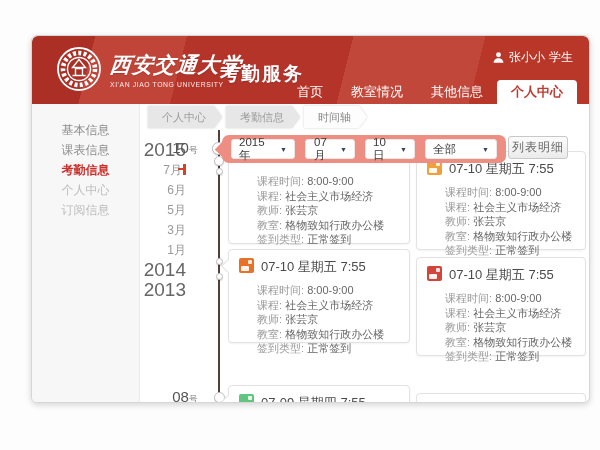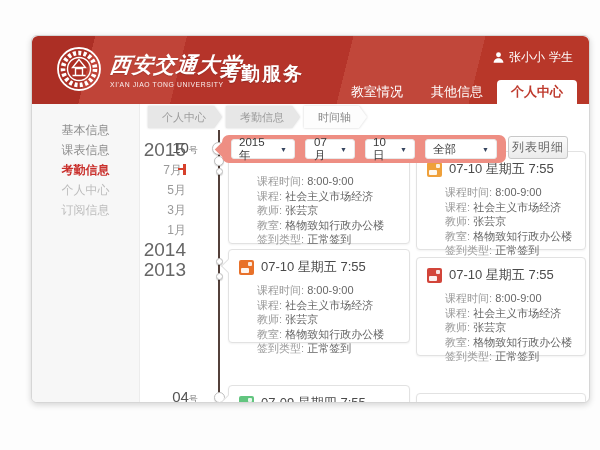--- a/index.html
+++ b/index.html
@@ -84,21 +84,21 @@
               background:linear-gradient(#fcfcfc,#ebebeb); border:1px solid #c8c8c8;
               border-radius:3px; font-size:12px; color:#666; letter-spacing:1px;
               cursor:pointer; z-index:15; font-family:inherit; }
 
   
   .card { position:absolute; background:#fff; border:1px solid #e2e2e2; border-radius:4px;
           box-shadow:0 1px 2px rgba(0,0,0,.05); z-index:5; }
   .card-arrow { position:absolute; left:-6px; top:11px; width:10px; height:10px; background:#fff;
                 border-left:1px solid #e2e2e2; border-bottom:1px solid #e2e2e2;
                 transform:rotate(45deg); }
-  .card-head { display:flex; align-items:center; padding:8px 10px 0 10px; }
+  .card-head { display:flex; padding:8px 10px 0 10px; }
   .card-icon { position:relative; width:15px; height:15px; border-radius:2px; flex:none; }
   .card-icon::after { content:""; position:absolute; left:2px; bottom:2px; width:8px; height:5px;
                       background:rgba(255,255,255,.92); border-radius:1px; }
   .card-icon::before { content:""; position:absolute; right:2px; top:2px; width:4px; height:4px;
                        background:rgba(255,255,255,.85); border-radius:1px; }
   .card-title { margin-left:7px; font-size:13px; color:#4a4a4a; white-space:nowrap; }
   .crows { padding:7px 10px 0 28px; }
   .crow { font-size:11px; line-height:14.5px; white-space:nowrap; }
   .cl { color:#9a9a9a; } .cv { color:#666; }
   .card.no-head .crows { padding-top:27px; }
@@ -127,20 +127,21 @@
       <div class="user">
         <svg width="13" height="13" viewBox="0 0 16 16">
           <circle cx="8" cy="4.6" r="3" fill="#fff"></circle>
           <path d="M2 14.5c0-3.4 2.7-5.6 6-5.6s6 2.2 6 5.6z" fill="#fff"></path>
         </svg>
         <span>张小小</span>
         <span>学生</span>
       </div>
 
       <div class="nav">
+        <span class="nav-item">首页</span>
         <span class="nav-item">教室情况</span>
         <span class="nav-item">其他信息</span>
         <span class="nav-item active">个人中心</span>
       </div>
     </div>
 
     <div class="sb">
       <div class="sb-item">基本信息</div>
       <div class="sb-item">课表信息</div>
       <div class="sb-item active">考勤信息</div>
@@ -150,40 +151,41 @@
 
     <div class="bc">
       <span class="chip">个人中心</span>
       <span class="chip">考勤信息</span>
       <span class="chip current">时间轴</span>
     </div>
 
     <div class="tn">
       <div class="tn-row year">2015</div>
       <div class="tn-row month"><span>7月</span><span class="cur-mark"></span></div>
+      <div class="tn-row month">6月</div>
       <div class="tn-row month">5月</div>
       <div class="tn-row month">3月</div>
       <div class="tn-row month">1月</div>
       <div class="tn-row year">2014</div>
       <div class="tn-row year">2013</div>
     </div>
 
     <div class="axis"></div>
     <div class="node" style="left:180px;top:106px;width:13px;height:13px;"></div>
     <div class="node" style="left:182px;top:120px;width:10px;height:10px;"></div>
     <div class="node" style="left:183.5px;top:132px;width:7px;height:7px;"></div>
     <div class="node" style="left:183.5px;top:222px;width:7px;height:7px;"></div>
     <div class="node" style="left:183.5px;top:237px;width:7px;height:7px;"></div>
     <div class="node" style="left:181.5px;top:356px;width:11px;height:11px;"></div>
 
     <div class="day-label" style="top:103px;">
       <span>10</span><span class="sfx">号</span>
     </div>
     <div class="day-label" style="top:352px;">
-      <span>04</span><span class="sfx">号</span>
+      <span>08</span><span class="sfx">号</span>
     </div>
 
     <div class="pop">
       <div class="pop-arrow"></div>
       <div class="dd dd-year">
         <span>2015年</span>
           <span class="caret">▼</span>
       </div>
       <div class="dd dd-month">
         <span>07月</span>

